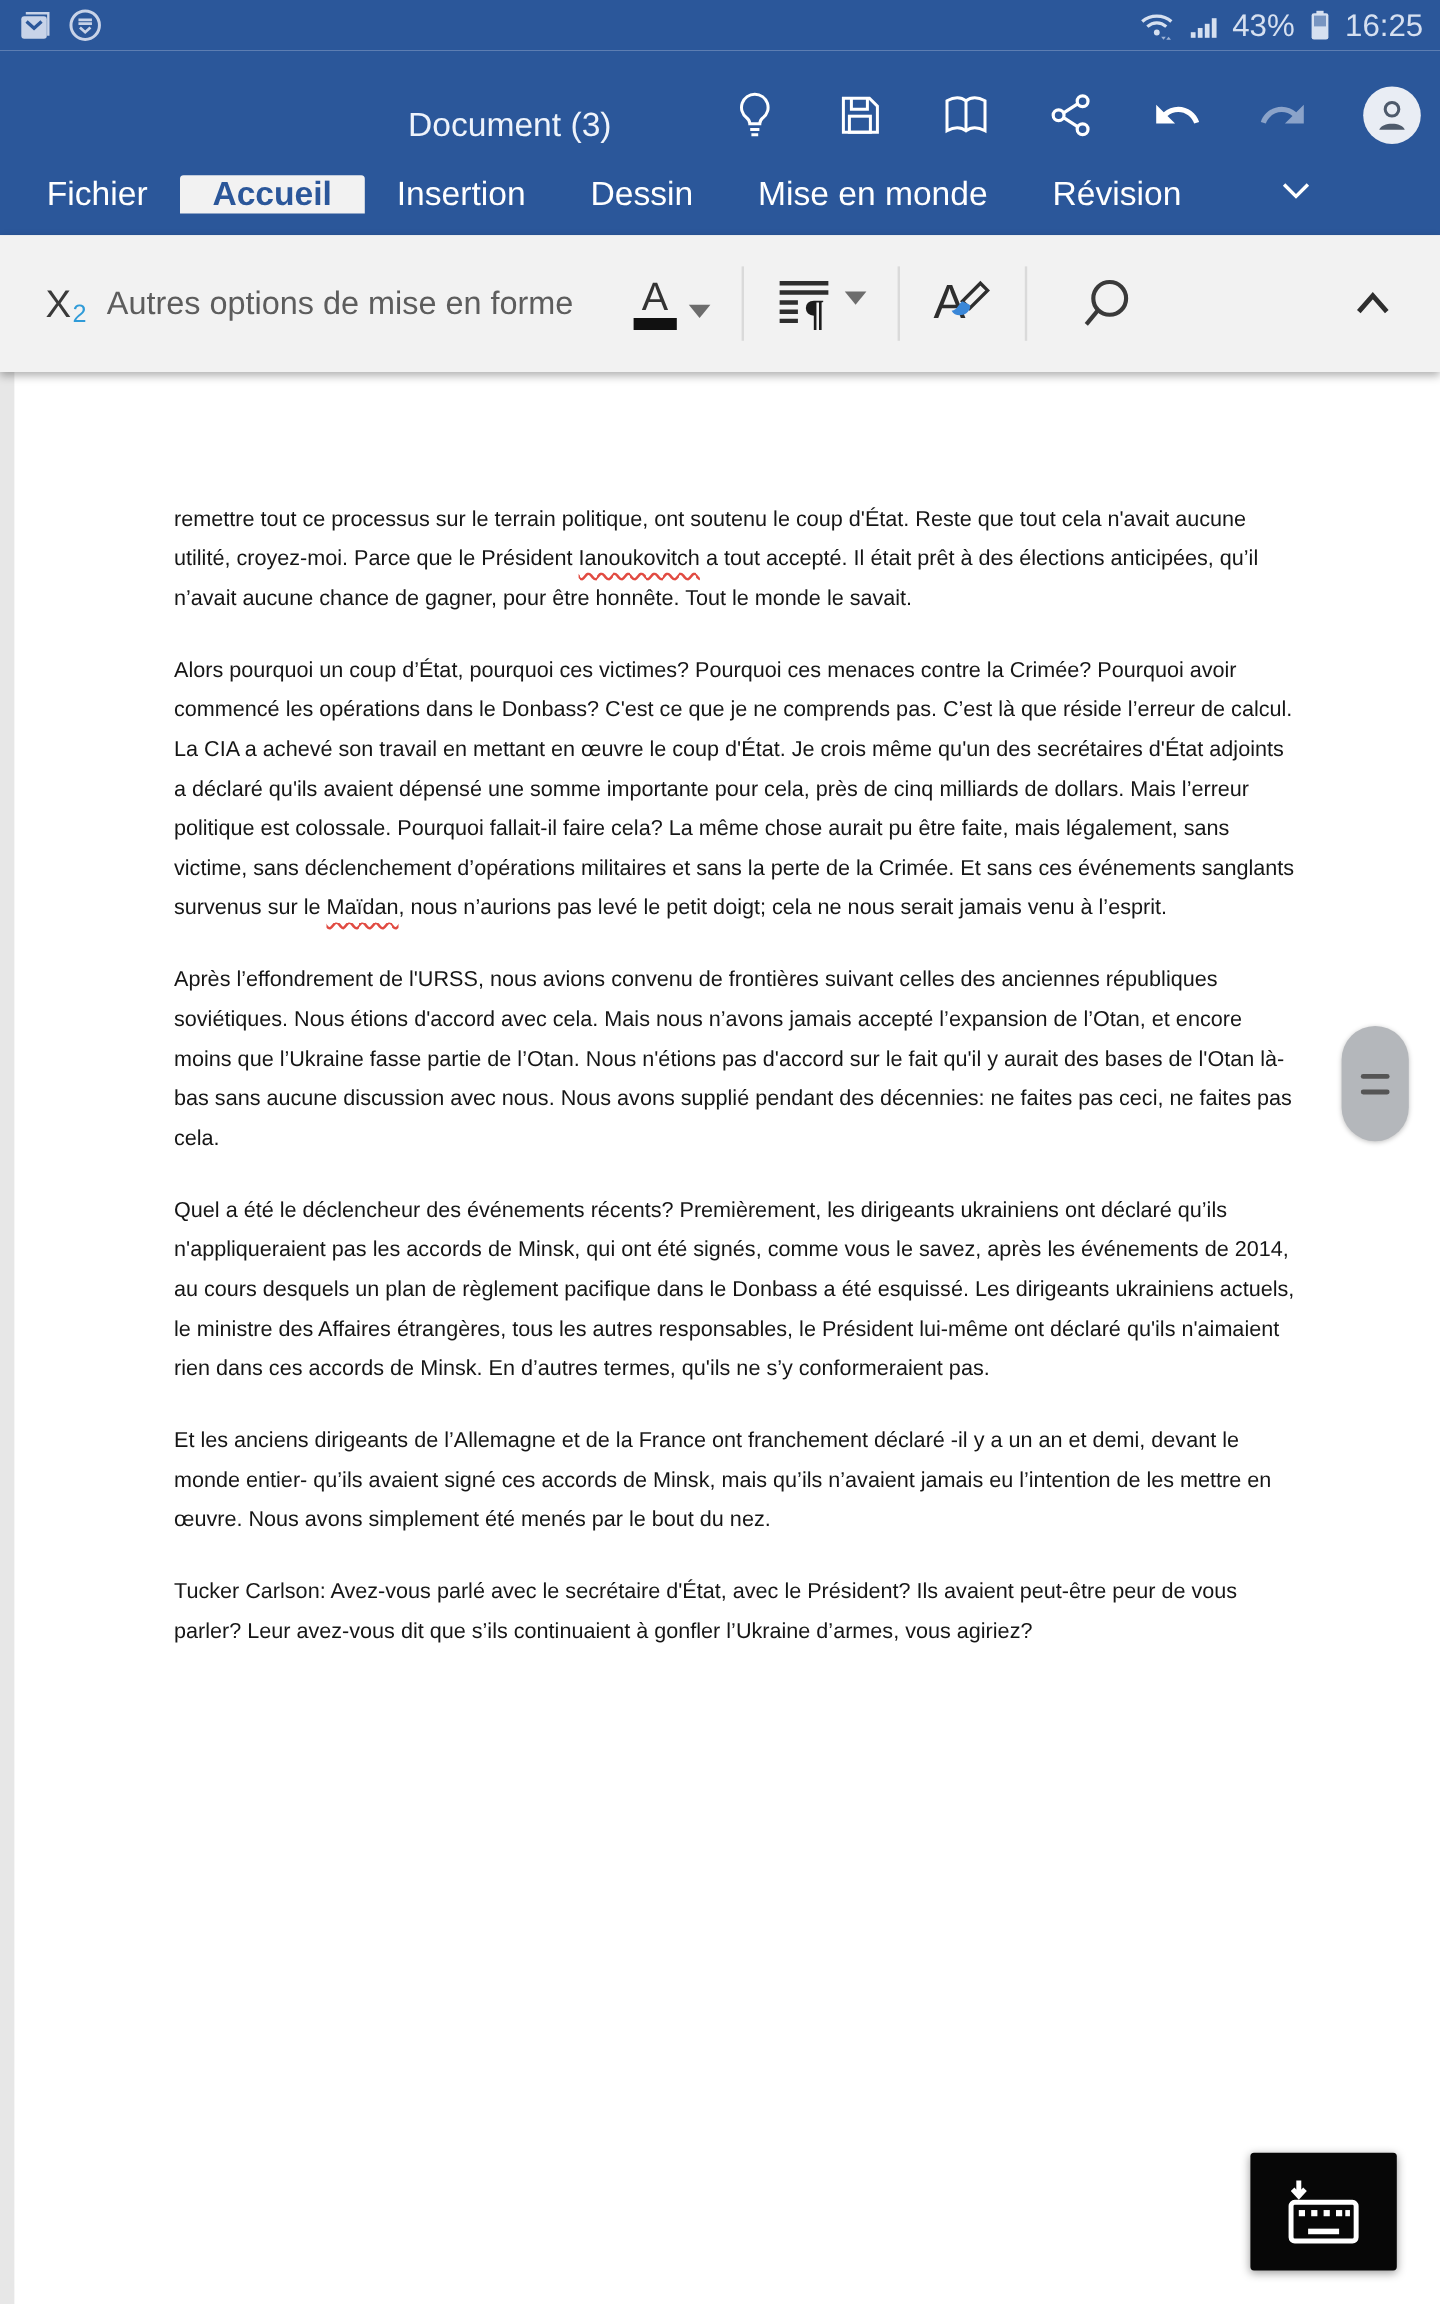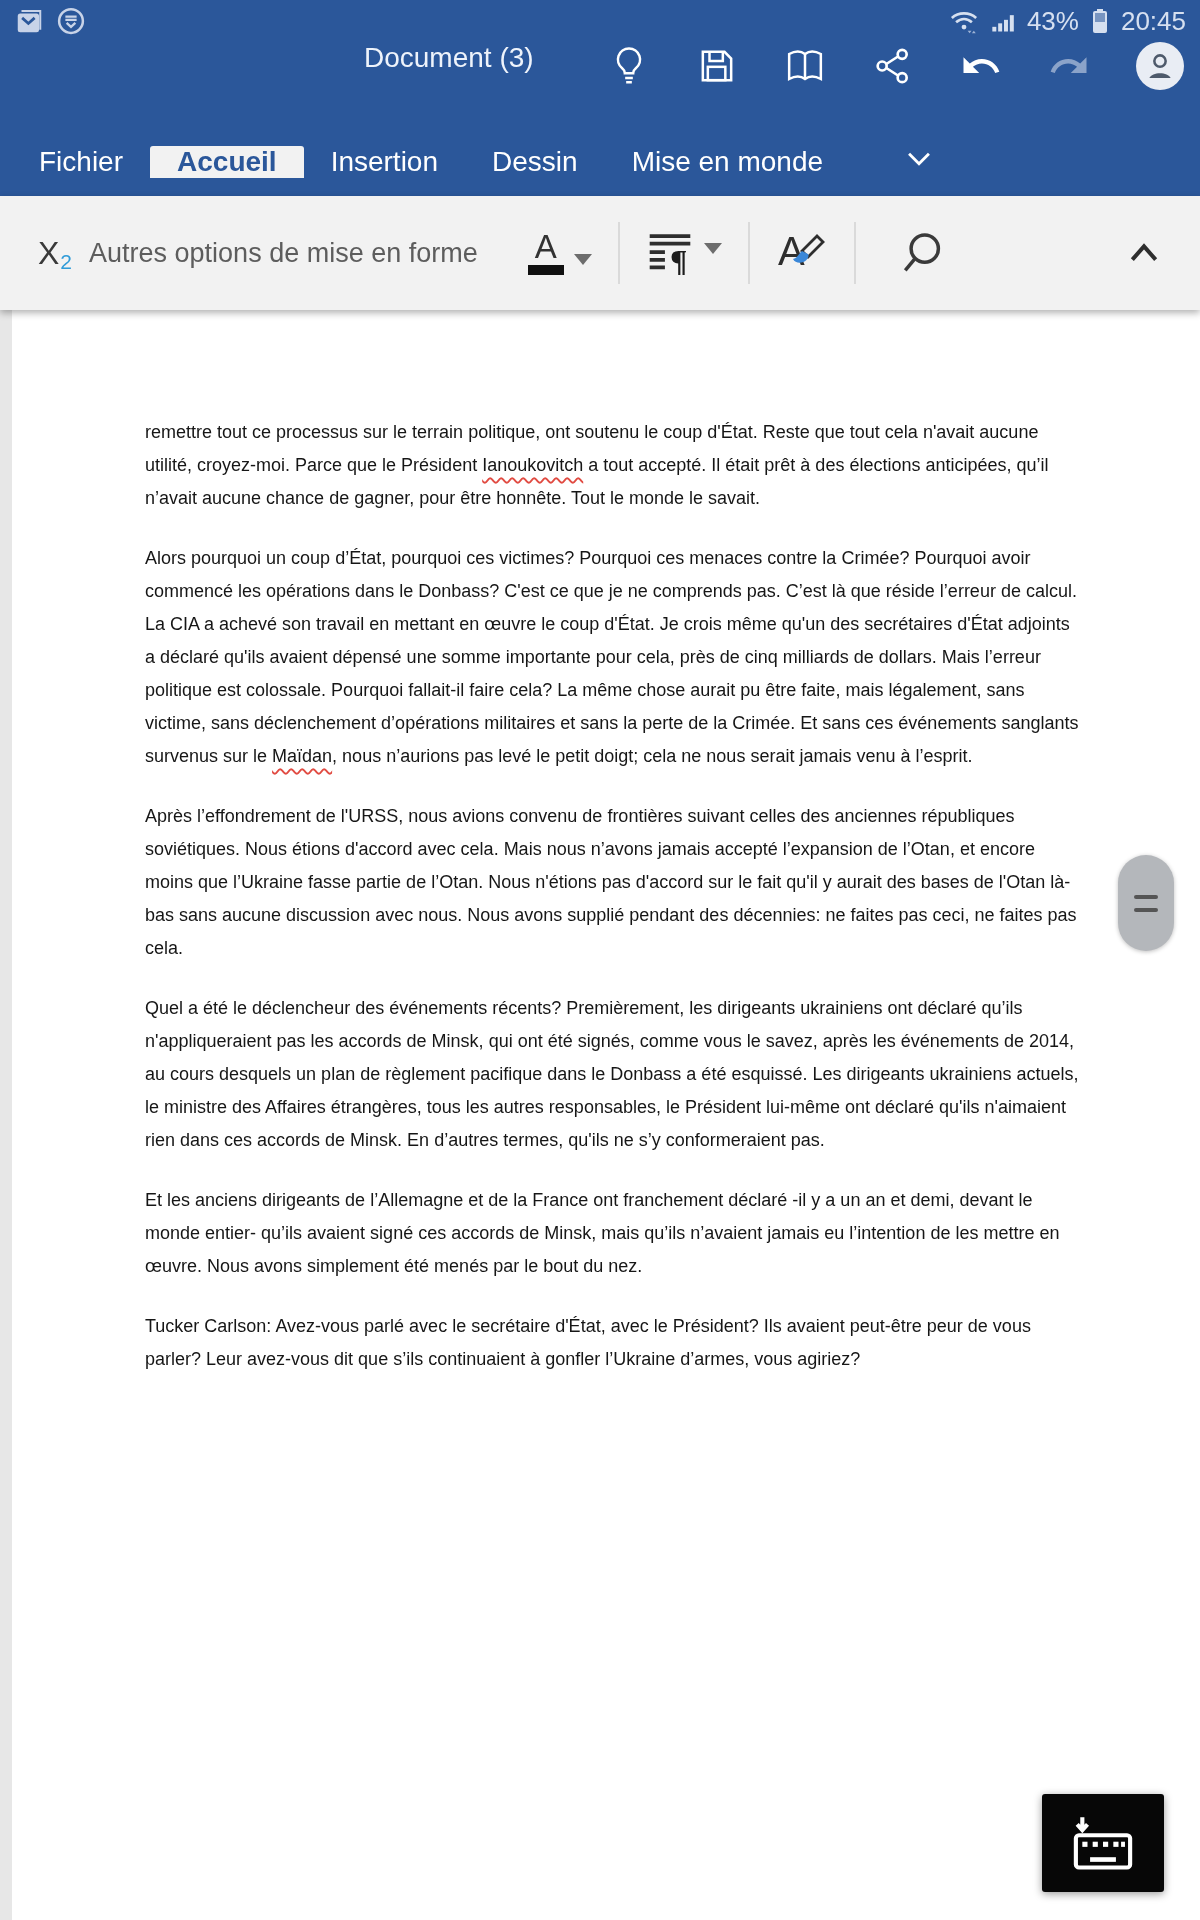--- a/index.html
+++ b/index.html
@@ -7,21 +7,21 @@
   body { font-family:"Liberation Sans","DejaVu Sans",sans-serif; }
   .screen { position:relative; width:1200px; height:1920px; background:#fff; }
 
   
   .statusbar { height:42px; background:var(--accent-blue,#2b579a); display:flex; align-items:center; padding:0 14px; }
   .sb-left { display:flex; align-items:center; gap:12px; }
   .sb-right { margin-left:auto; display:flex; align-items:center; gap:9px; color:#d6e0f0; font-size:26px; }
   .sb-right svg, .sb-left svg { display:block; }
 
   
-  .titlebar { height:78px; background:var(--accent-blue,#2b579a); display:flex; align-items:flex-start;padding-left:24px; }
+  .titlebar { height:78px; background:var(--accent-blue,#2b579a); display:flex; align-items:flex-end; }
   .doc-title { color:#eef3fb; font-size:28px; margin-left:340px; white-space:nowrap; }
   .tb-actions { margin-left:auto; display:flex; align-items:center; gap:46px; padding-right:16px; }
   .tb-btn { background:none; border:none; width:42px; height:42px; display:flex; align-items:center; justify-content:center; cursor:pointer; }
   .avatar { width:48px; height:48px; border-radius:50%; background:#e9edf4; display:flex; align-items:center; justify-content:center; }
 
   
   .tabbar { height:76px; background:var(--accent-blue,#2b579a); display:flex; align-items:center; padding-left:12px; }
   .tab-list { display:flex; align-items:stretch; }
   .tab { display:flex; align-items:center; padding:0 27px; margin-top:8px; font-size:28px; color:#fff; cursor:pointer; border-radius:3px 3px 0 0; }
   .tab.active { background:var(--ribbon-bg,#f2f2f2); color:var(--accent-blue,#2b579a); font-weight:bold; }
@@ -93,21 +93,21 @@
         <rect x="7" y="14" width="3.4" height="7" fill="#d6e0f0"></rect>
         <rect x="12" y="11" width="3.4" height="10" fill="#d6e0f0"></rect>
         <rect x="17" y="7" width="3.4" height="14" fill="#d6e0f0"></rect>
       </svg>
       <span>43%</span>
       <svg width="24" height="32" viewBox="0 0 24 28">
         <rect x="9" y="2" width="6" height="3" fill="#d6e0f0"></rect>
         <rect x="5" y="4" width="14" height="22" rx="2" fill="#d6e0f0"></rect>
         <rect x="7" y="6" width="10" height="9" fill="#2b579a" opacity="0.55"></rect>
       </svg>
-      <span>20:45</span>
+      <span>16:25</span>
     </div>
   </div>
 
   <div class="titlebar">
     <span class="doc-title">Document (3)</span>
     <div class="tb-actions">
       <button class="tb-btn">
         <svg width="40" height="44" viewBox="0 0 24 26">
           <path d="M12 2.5 a6.6 6.6 0 0 0-4.1 11.8 c.95.75 1.6 1.8 1.6 3 h5 c0-1.2.65-2.25 1.6-3 A6.6 6.6 0 0 0 12 2.5 Z" fill="none" stroke="#fff" stroke-width="1.5"></path>
           <path d="M9.7 20.2 h4.6 M10.3 22.8 h3.4" stroke="#fff" stroke-width="1.5"></path>
@@ -153,20 +153,21 @@
     </div>
   </div>
 
   <div class="tabbar">
     <div class="tab-list">
         <div class="tab">Fichier</div>
         <div class="tab active">Accueil</div>
         <div class="tab">Insertion</div>
         <div class="tab">Dessin</div>
         <div class="tab">Mise en monde</div>
+        <div class="tab">Révision</div>
       </div>
     <div class="tab-overflow">
       <svg width="34" height="34" viewBox="0 0 24 24">
         <polyline points="5,9 12,16 19,9" fill="none" stroke="#fff" stroke-width="2"></polyline>
       </svg>
     </div>
   </div>
 
   <div class="toolbar">
     <button class="tool-btn">

